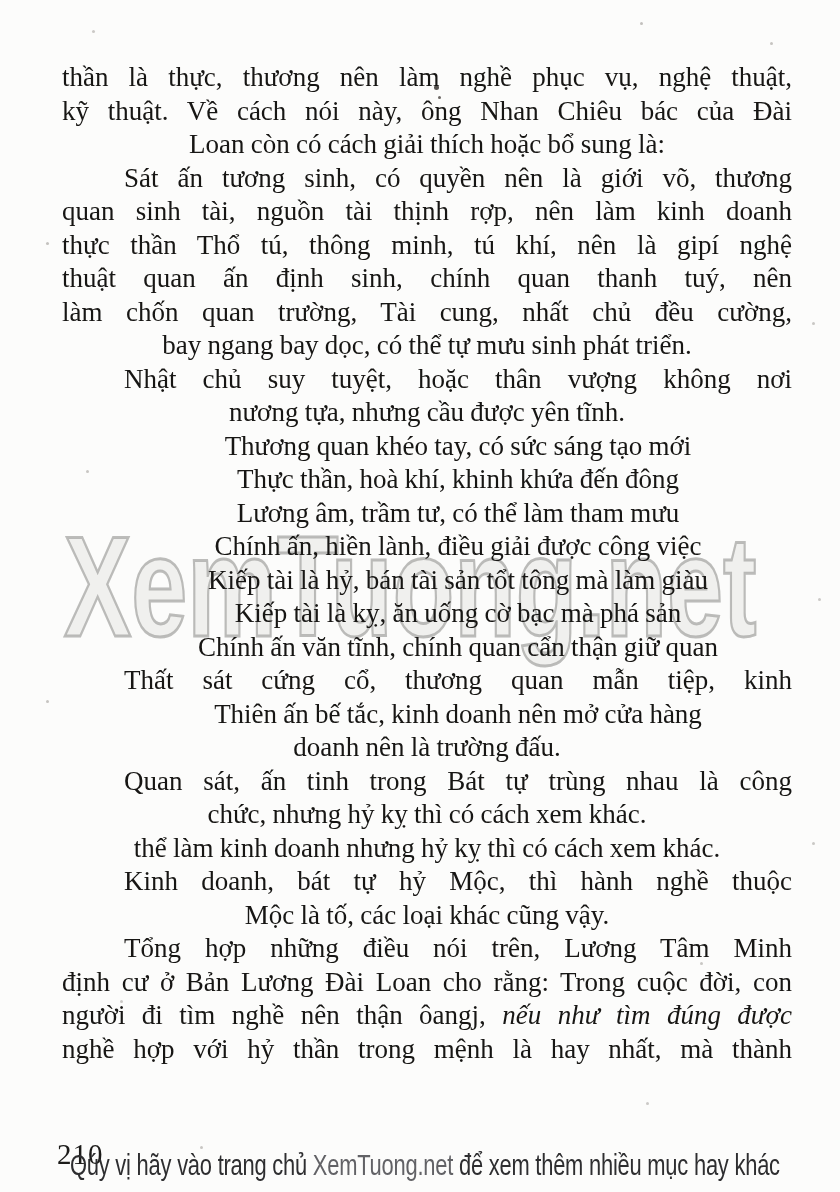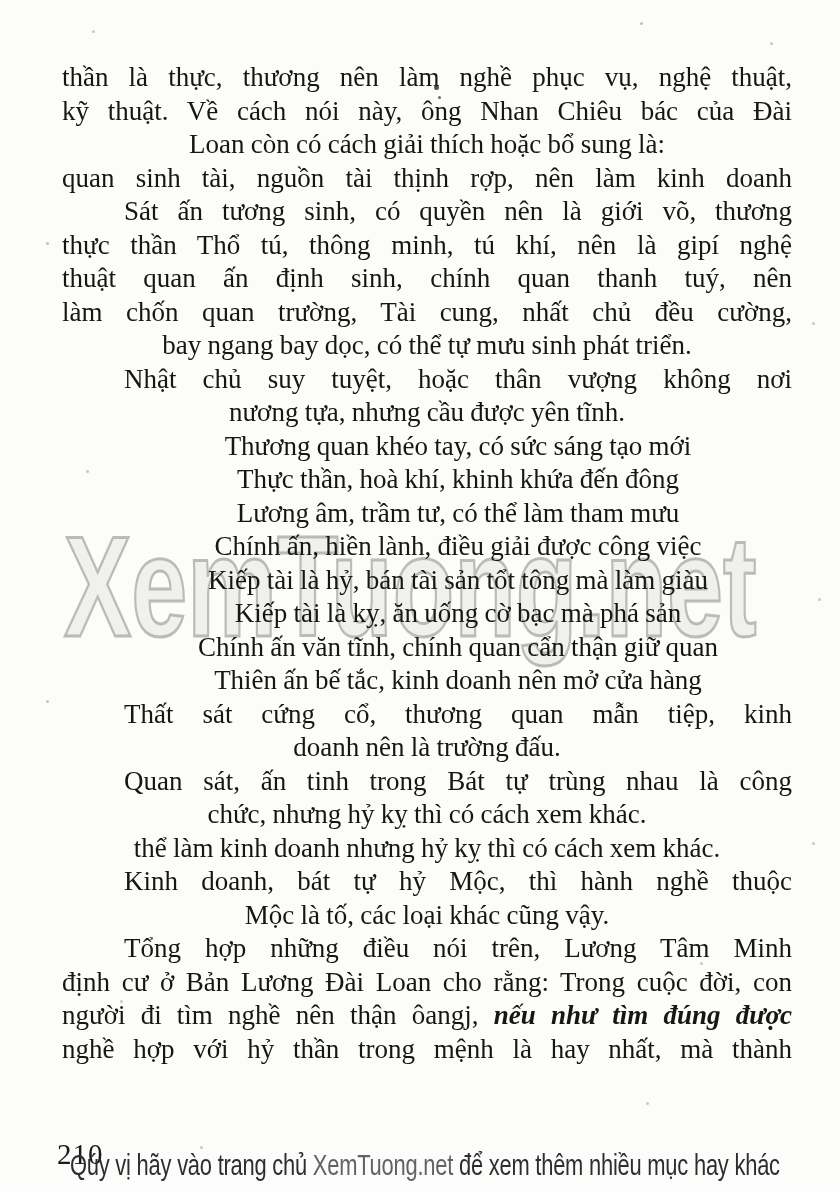--- a/index.html
+++ b/index.html
@@ -56,21 +56,21 @@
     width: 730px;
     z-index: 1;
     color: #171614;
     font-size: 27px;
     line-height: 33.5px;
     word-spacing: -0.5px;
   }
   .line { text-align: center; }
   .line.j { text-align: justify; text-align-last: justify; }
   .line.ind { text-indent: 62px; }
-  .bi { font-style: italic; font-weight: bold; }
+  .bi { font-style: italic; font-weight: normal; }
   .pagenum {
     position: absolute;
     left: 57px;
     top: 1106px;
     z-index: 1;
     font-size: 29px;
     color: #1c1b19;
     letter-spacing: 1px;
     margin-top: 32px;
   }
@@ -96,37 +96,37 @@
 <div class="page">
 
   <div class="noise"></div>
 
   <div class="watermark">XemTuong.net</div>
 
   <div class="textblock" id="lines">
       <div class="line j"><span>thần là thực, thương nên làm nghề phục vụ, nghệ thuật,</span></div>
       <div class="line j"><span>kỹ thuật. Về cách nói này, ông Nhan Chiêu bác của Đài</span></div>
       <div class="line"><span>Loan còn có cách giải thích hoặc bổ sung là:</span></div>
+      <div class="line ind j"><span>Sát ấn tương sinh, có quyền nên là giới võ, thương</span></div>
       <div class="line j"><span>quan sinh tài, nguồn tài thịnh rợp, nên làm kinh doanh</span></div>
-      <div class="line ind j"><span>Sát ấn tương sinh, có quyền nên là giới võ, thương</span></div>
       <div class="line j"><span>thực thần Thổ tú, thông minh, tú khí, nên là gipí nghệ</span></div>
       <div class="line j"><span>thuật quan ấn định sinh, chính quan thanh tuý, nên</span></div>
       <div class="line j"><span>làm chốn quan trường, Tài cung, nhất chủ đều cường,</span></div>
       <div class="line"><span>bay ngang bay dọc, có thể tự mưu sinh phát triển.</span></div>
       <div class="line ind j"><span>Nhật chủ suy tuyệt, hoặc thân vượng không nơi</span></div>
       <div class="line"><span>nương tựa, nhưng cầu được yên tĩnh.</span></div>
       <div class="line ind"><span>Thương quan khéo tay, có sức sáng tạo mới</span></div>
       <div class="line ind"><span>Thực thần, hoà khí, khinh khứa đến đông</span></div>
       <div class="line ind"><span>Lương âm, trầm tư, có thể làm tham mưu</span></div>
       <div class="line ind"><span>Chính ấn, hiền lành, điều giải được công việc</span></div>
       <div class="line ind"><span>Kiếp tài là hỷ, bán tài sản tổt tông mà làm giàu</span></div>
       <div class="line ind"><span>Kiếp tài là kỵ, ăn uống cờ bạc mà phá sản</span></div>
       <div class="line ind"><span>Chính ấn văn tĩnh, chính quan cẩn thận giữ quan</span></div>
+      <div class="line ind j"><span>Thất sát cứng cổ, thương quan mẫn tiệp, kinh</span></div>
       <div class="line ind"><span>Thiên ấn bế tắc, kinh doanh nên mở cửa hàng</span></div>
-      <div class="line ind j"><span>Thất sát cứng cổ, thương quan mẫn tiệp, kinh</span></div>
       <div class="line"><span>doanh nên là trường đấu.</span></div>
       <div class="line ind j"><span>Quan sát, ấn tinh trong Bát tự trùng nhau là công</span></div>
       <div class="line"><span>chức, nhưng hỷ kỵ thì có cách xem khác.</span></div>
       <div class="line"><span>thể làm kinh doanh nhưng hỷ kỵ thì có cách xem khác.</span></div>
       <div class="line ind j"><span>Kinh doanh, bát tự hỷ Mộc, thì hành nghề thuộc</span></div>
       <div class="line"><span>Mộc là tố, các loại khác cũng vậy.</span></div>
       <div class="line ind j"><span>Tổng hợp những điều nói trên, Lương Tâm Minh</span></div>
       <div class="line j"><span>định cư ở Bản Lương Đài Loan cho rằng: Trong cuộc đời, con</span></div>
       <div class="line j"><span>người đi tìm nghề nên thận ôangj, </span><span class="bi">nếu như tìm đúng được</span></div>
       <div class="line j"><span>nghề hợp với hỷ thần trong mệnh là hay nhất, mà thành</span></div>

